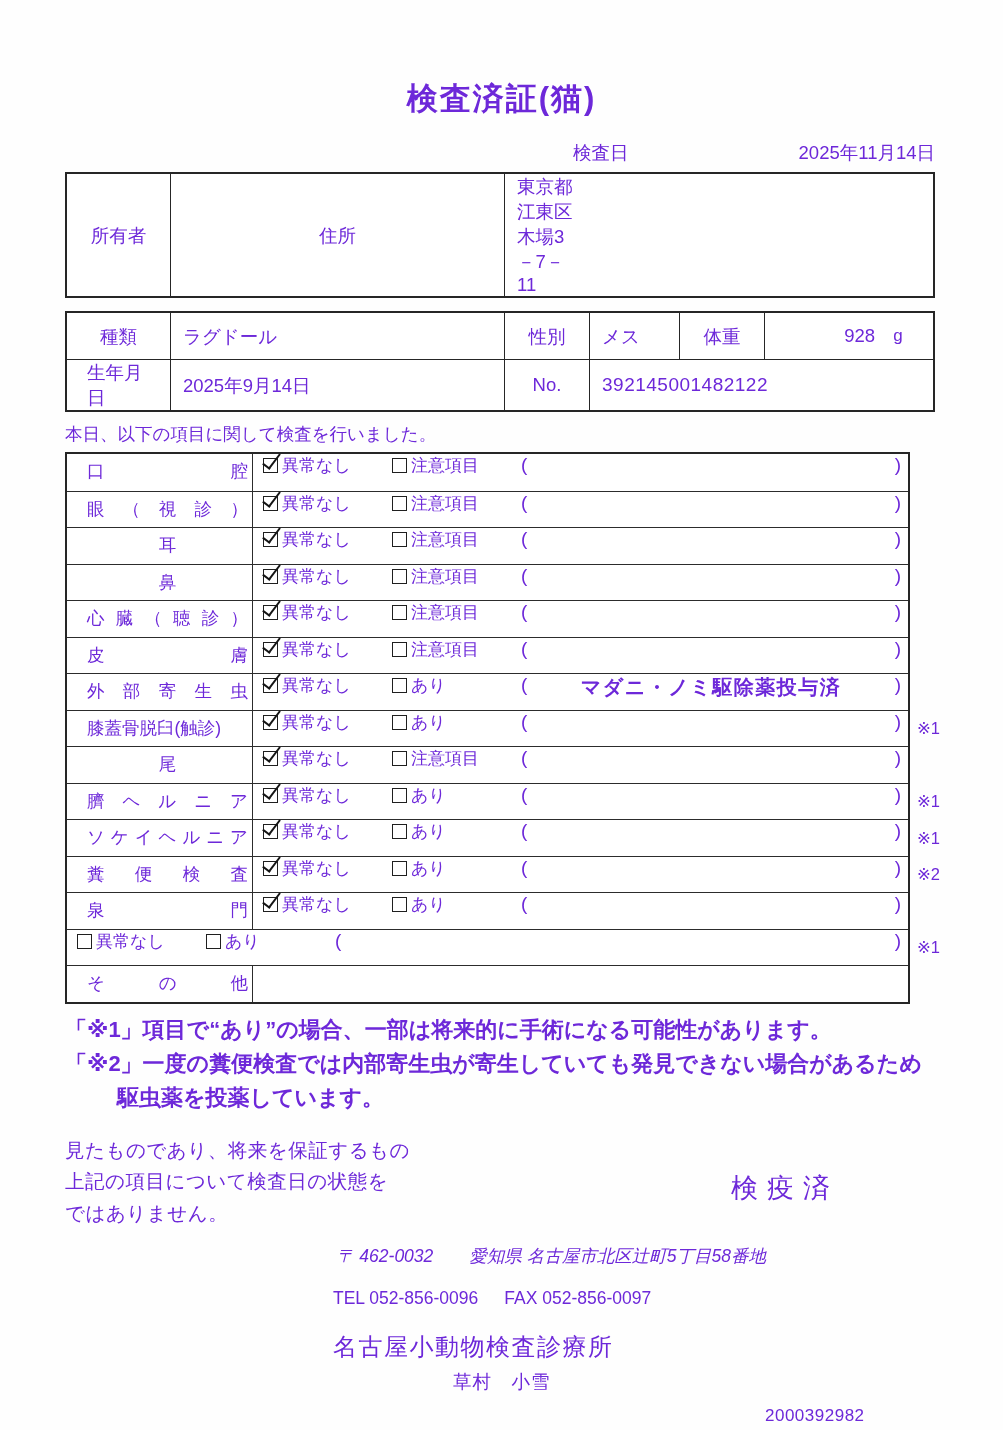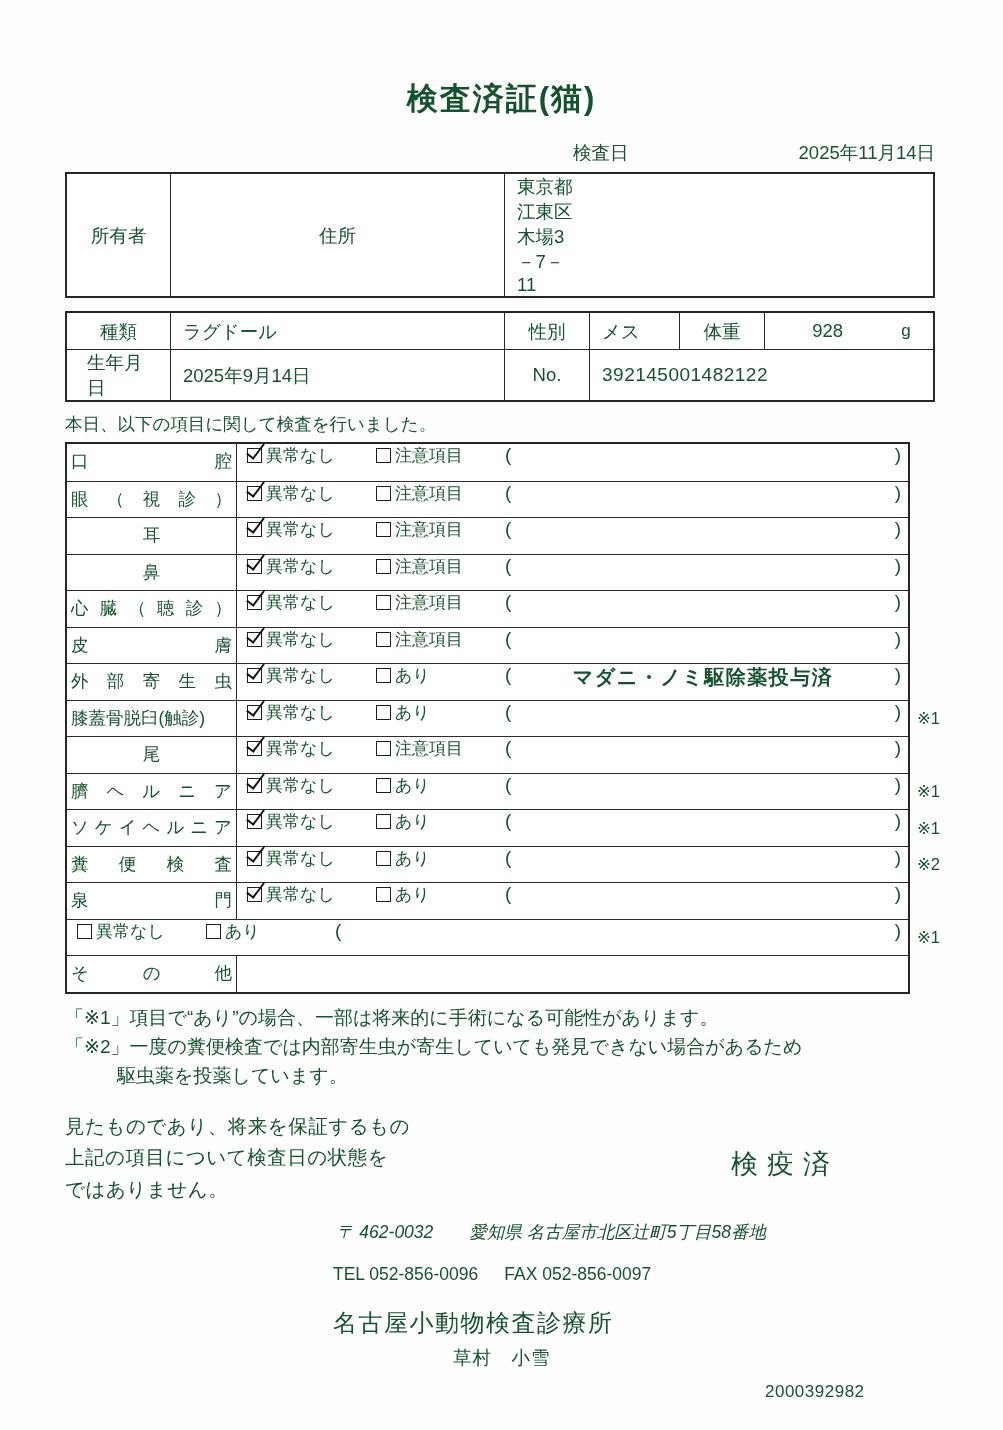--- a/index.html
+++ b/index.html
@@ -1,18 +1,18 @@
 <!DOCTYPE html>
 <html><head>
 <meta charset="utf-8">
 <style>
   html,body { margin:0; padding:0; background:#d8d8d8; }
   .page {
     width:1003px; height:1430px; margin:0 auto; position:relative;
-    background:#fefefe; color:#14532d; overflow:hidden;
+    background:#fefefe; color:#6d28d9; overflow:hidden;
     font-family:"Liberation Sans","DejaVu Sans",sans-serif;
   }
   .content { padding:0 68px 0 65px; }
 
   .title {
     margin:78px 0 0; text-align:center; font-size:31px; font-weight:600;
     letter-spacing:2px;
   }
 
   .date-row { display:flex; width:870px; margin-top:20px; font-size:18.5px; align-items:flex-end; }
@@ -24,50 +24,50 @@
   .info-tbl  { margin-top:13px; grid-template-columns:103px 334px 85px 90px 85px 1fr; }
   .cell {
     min-height:36px; display:flex; align-items:center; box-sizing:border-box;
     border-left:1.8px solid #262626; padding:0 10px; font-size:18.5px; background:#fff;
   }
   .cell.first { border-left:none; }
   .cell.r2 { border-top:1.8px solid #262626; }
   .lab { justify-content:center; padding:0 20px; }
   .val { padding-left:12px; }
   .num { letter-spacing:0.5px; font-size:19px; }
-  .weight { padding:4px;gap:40px; }
+  .weight { padding:12px; }
   .wv { flex:1; text-align:right; }
   .wu { width:46px; text-align:center; font-size:17px; }
   .span3 { grid-column:4 / 7; }
 
   .intro { margin-top:10px; font-size:17.5px; }
 
   .exam-wrap { position:relative; width:845px; margin-top:6px; }
   .exam-table { border:2.2px solid #262626; background:#fff; }
   .exam-row { display:flex; align-items:stretch; height:36.5px; border-top:1.6px solid #2c2c2c; position:relative; box-sizing:border-box; }
   .exam-row:first-child { border-top:none; }
   .exam-item {
     width:170px; flex:none; border-right:1.6px solid #2c2c2c; box-sizing:border-box;
     font-size:17.5px; line-height:34.5px; padding:0 4px; overflow:hidden;
-    text-align:justify; text-align-last:justify; white-space:nowrap;
+    text-align:justify; text-align-last:justify; white-space:nowrap;margin-left:16px;
   }
   .exam-item.center { text-align-last:center; }
   .exam-item.left { text-align-last:left; }
   .exam-body { flex:1; display:flex; align-items:flex-start; padding:0 7px 0 10px; min-width:0; }
   .cb-group { width:129px; flex:none; display:flex; align-items:center; font-size:17px; }
   .cb { width:13px; height:13px; border:1.8px solid #1f1f1f; margin-right:4px; position:relative; flex:none; background:#fff; }
   .cb.checked::after {
     content:""; position:absolute; left:3px; top:-9px; width:7px; height:17px;
     border-right:2.4px solid #141414; border-bottom:2.4px solid #141414; transform:rotate(37deg);
   }
   .paren { font-size:19px; }
   .exam-note { flex:1; text-align:center; font-size:20px; font-weight:700; letter-spacing:1.5px; padding-bottom:2px; white-space:nowrap; overflow:hidden; }
   .exam-mark { position:absolute; left:100%; top:50%; transform:translateY(-50%); margin-left:9px; font-size:16.5px; white-space:nowrap; }
 
-  .footnotes { margin-top:9px; font-size:19px; line-height:1.55; }
+  .footnotes { margin-top:9px; font-size:22px; line-height:1.55;font-weight:bold; }
   .footnotes .indent { padding-left:52px; }
 
   .disclaimer-row { display:flex; margin-top:20px; align-items:flex-end; width:870px; }
   .disclaimer { font-size:19.5px; line-height:1.62; letter-spacing:0.5px; }
   .stamp { margin-left:auto; margin-right:96px; font-size:27px; letter-spacing:9px; padding-bottom:24px; white-space:nowrap; }
 
   .addr-line { margin-top:14px; margin-left:272px; font-size:17.5px; white-space:nowrap;font-style:italic; }
   .addr-line .addr { margin-left:36px; }
   .tel-line { margin-top:20px; margin-left:268px; font-size:17.5px; white-space:nowrap; }
   .tel-line .fax { margin-left:26px; }

